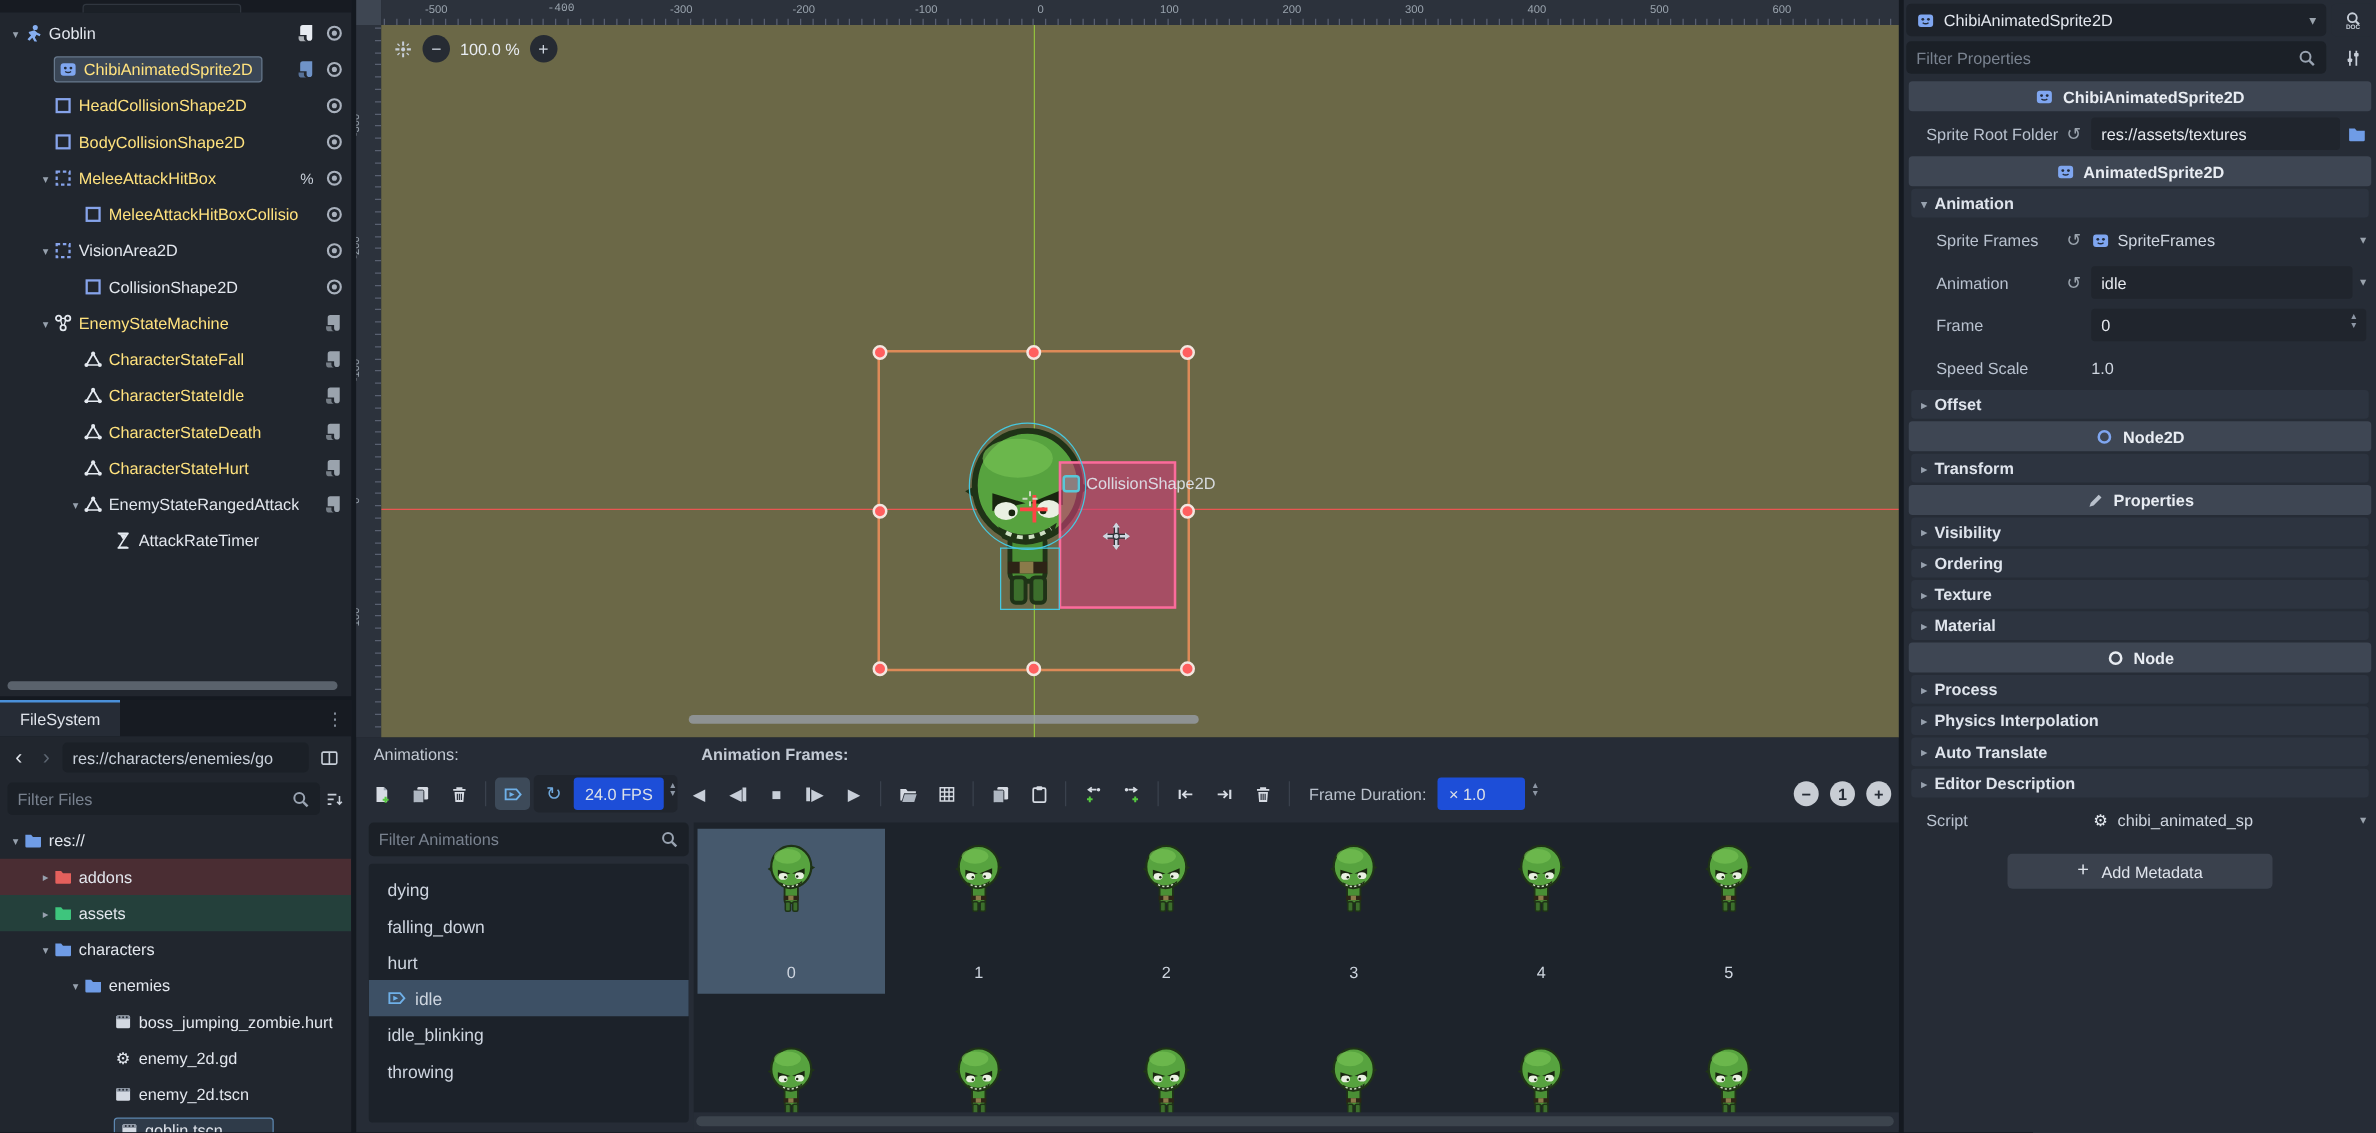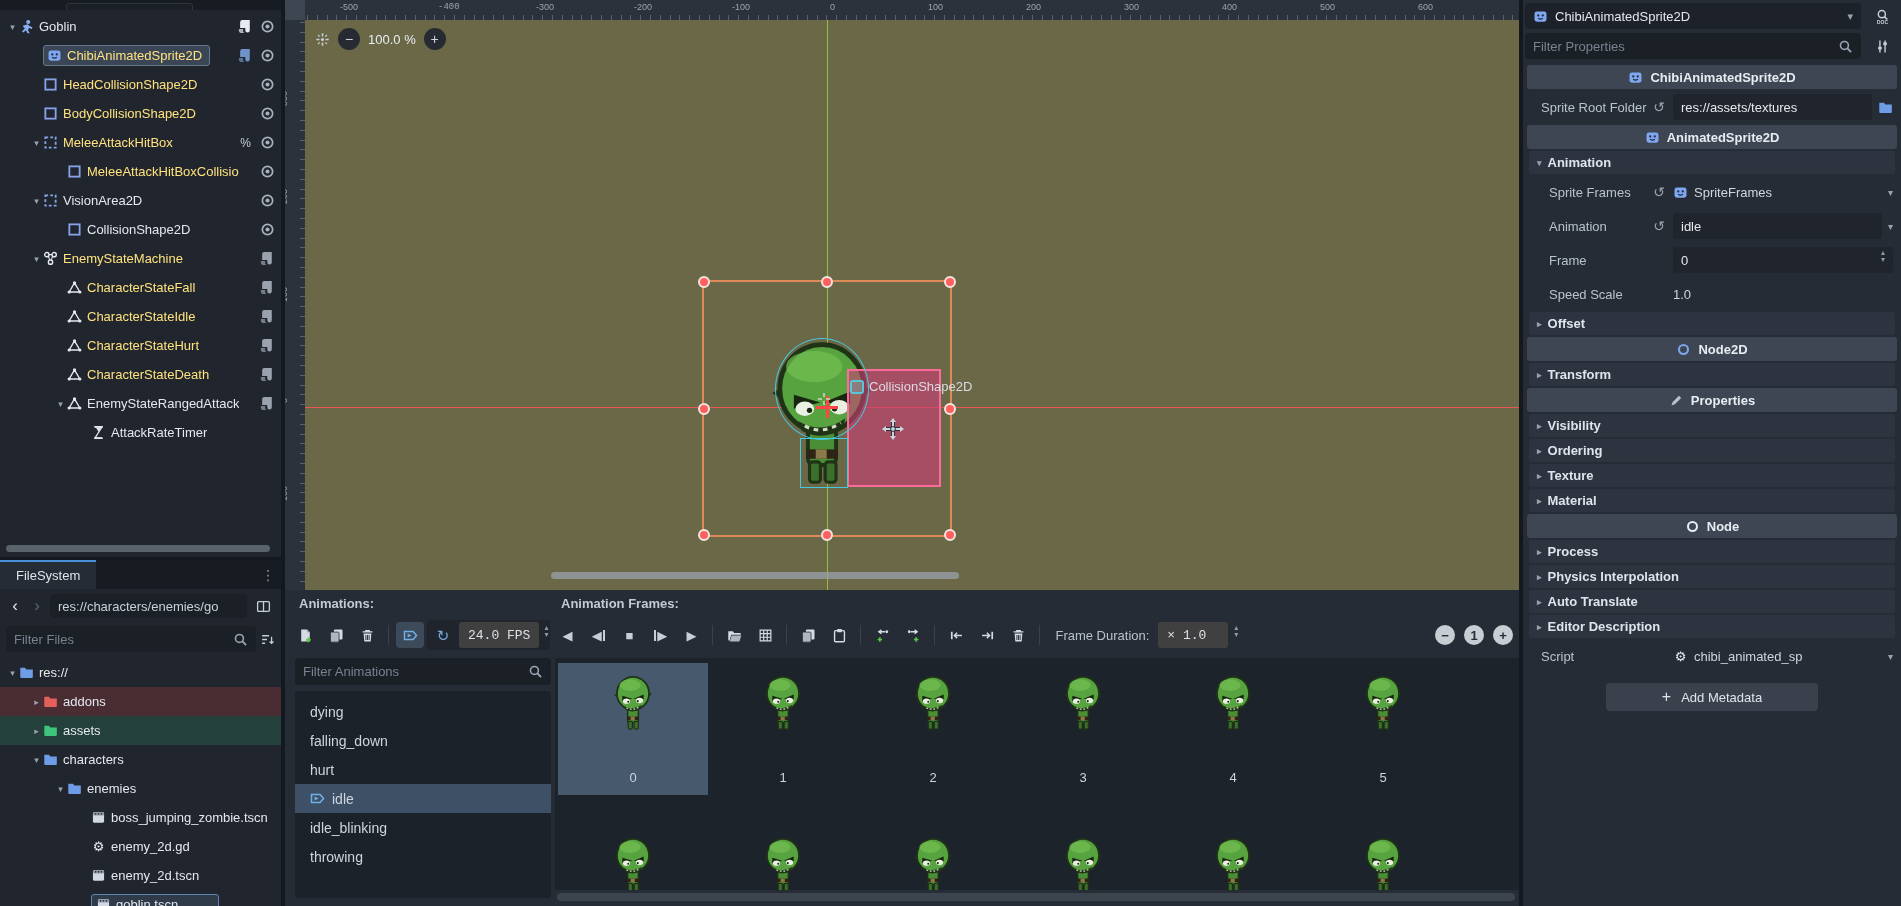--- a/index.html
+++ b/index.html
@@ -82,27 +82,27 @@
   #origin-cross { left:522px; top:387px; width:0; height:0; }
   #origin-cross::before { content:""; position:absolute; left:-11px; top:-1.5px; width:22px; height:3px; background:#ff4545; }
   #origin-cross::after  { content:""; position:absolute; left:-1.5px; top:-11px; width:3px; height:22px; background:#ff4545; }
   #mini-cross { left:512px; top:372px; width:14px; height:14px; opacity:.9; }
   #move-gizmo { left:577px; top:398px; width:22px; height:22px; }
   #canvas-hscroll { left:246px; top:552px; width:408px; height:7px; background:#99a0ab; opacity:.75; border-radius:4px; }
 
   
   #bottom-panel { left:285px; top:590px; width:1234px; height:316px; background:#262c36; }
   #bp-head { left:0; top:6px; width:1234px; height:18px; }
-  #bp-animations-label { left:14px; top:0; font-size:13px; font-weight:bold; color:#c3cad4; }
+  #bp-animations-label { left:14px; top:0; font-size:13px; font-weight:normal; color:#c3cad4; }
   #bp-frames-label { left:276px; top:0; font-size:13px; font-weight:bold; color:#c3cad4; }
   #bp-toolbar { left:6px; top:28px; width:1222px; height:34px; display:flex; align-items:center; gap:3px; }
   .tbgroup { display:flex; align-items:center; background:#20252d; border-radius:4px; padding:2px; gap:2px; }
   .btn.active { background:#3d4a59; }
-  .field { background:#404040; border-radius:3px; height:26px; display:flex; align-items:center;
-           padding:0 9px; font-size:13px; color:#dce1e8;font-family:Liberation Mono, monospace; }
+  .field { background:#1d4ed8; border-radius:3px; height:26px; display:flex; align-items:center;
+           padding:0 9px; font-size:13px; color:#dce1e8; }
   #fd-label { font-size:13px; color:#b9c1cc; margin:0 6px 0 8px; }
   .zoomer { width:20px; height:20px; border-radius:50%; background:#c8cdd4; color:#262c36;
             display:flex; align-items:center; justify-content:center; font-size:13px; font-weight:bold; margin-left:6px; }
   #anim-col { left:10px; top:68px; width:256px; height:240px; }
   #anim-filter { width:256px; height:27px; justify-content:space-between; }
   #anim-list { position:absolute; left:0; top:33px; width:256px; height:207px; background:#1c222a; border-radius:3px; overflow:hidden; padding-top:6px; }
   .anim-item { display:flex; align-items:center; height:29px; padding-left:15px; font-size:14px; color:#ced5df; gap:7px; }
   .anim-item.active { background:#3d5065; }
   #frames-area { left:270px; top:68px; width:964px; height:232px; background:#1d232b; overflow:hidden; }
   .fcell { position:absolute; width:150px; height:132px; }
@@ -423,21 +423,21 @@
           <span class="exp"></span>
           <span style="display: flex; align-items: center;">
             <span class="icon">
               <svg viewBox="0 0 14 14">
                 <path d="M7 2.6 12 11.2H2z" fill="none" stroke="#e4e9f0" stroke-width="1.3" stroke-linejoin="round"></path>
                 <circle cx="7" cy="2.6" r="1.5" fill="#e4e9f0"></circle>
                 <circle cx="2" cy="11.2" r="1.5" fill="#e4e9f0"></circle>
                 <circle cx="12" cy="11.2" r="1.5" fill="#e4e9f0"></circle>
               </svg>
             </span>
-            <span class="lbl name-yellow">CharacterStateHurt</span>
+            <span class="lbl name-yellow">CharacterStateDeath</span>
           </span>
           <span class="trail">
             <span class="icon">
               <svg viewBox="0 0 14 14">
                 <path fill="#9aa3ad" d="M4 1h7v9.6a2.1 2.1 0 0 1-4.2 0V8.4H2V3a2 2 0 0 1 2-2z"></path>
                 <path fill="#9aa3ad" d="M2.2 13a2.1 2.1 0 0 1-1.4-2V9.4h4v1.2A2.1 2.1 0 0 0 7 13z" opacity=".7"></path>
               </svg>
             </span>
           </span>
         </div>
@@ -446,21 +446,21 @@
           <span class="exp"></span>
           <span style="display: flex; align-items: center;">
             <span class="icon">
               <svg viewBox="0 0 14 14">
                 <path d="M7 2.6 12 11.2H2z" fill="none" stroke="#e4e9f0" stroke-width="1.3" stroke-linejoin="round"></path>
                 <circle cx="7" cy="2.6" r="1.5" fill="#e4e9f0"></circle>
                 <circle cx="2" cy="11.2" r="1.5" fill="#e4e9f0"></circle>
                 <circle cx="12" cy="11.2" r="1.5" fill="#e4e9f0"></circle>
               </svg>
             </span>
-            <span class="lbl name-yellow">CharacterStateDeath</span>
+            <span class="lbl name-yellow">CharacterStateHurt</span>
           </span>
           <span class="trail">
             <span class="icon">
               <svg viewBox="0 0 14 14">
                 <path fill="#9aa3ad" d="M4 1h7v9.6a2.1 2.1 0 0 1-4.2 0V8.4H2V3a2 2 0 0 1 2-2z"></path>
                 <path fill="#9aa3ad" d="M2.2 13a2.1 2.1 0 0 1-1.4-2V9.4h4v1.2A2.1 2.1 0 0 0 7 13z" opacity=".7"></path>
               </svg>
             </span>
           </span>
         </div>
@@ -607,21 +607,21 @@
           <span style="display: flex; align-items: center;">
             <span class="icon">
               <svg viewBox="0 0 14 14">
                 <rect x="1.8" y="2.2" width="10.4" height="9.6" rx="1.2" fill="#d3d9e2"></rect>
                 <rect x="1.8" y="2.2" width="10.4" height="2.9" rx="1.2" fill="#8e97a4"></rect>
                 <circle cx="4.3" cy="3.6" r=".75" fill="#262c36"></circle>
                 <circle cx="7" cy="3.6" r=".75" fill="#262c36"></circle>
                 <circle cx="9.7" cy="3.6" r=".75" fill="#262c36"></circle>
               </svg>
             </span>
-            <span class="lbl name-white">boss_jumping_zombie.tscn</span>
+            <span class="lbl name-white">boss_jumping_zombie.hurt</span>
           </span>
         </div>
         <div class="trow">
           <span style="width: 78px;"></span>
           <span class="exp"></span>
           <span style="display: flex; align-items: center;">
             <span class="icon">
               <span class="g" style="font-size:13px;color:#e4e9f0">⚙</span>
             </span>
             <span class="lbl name-white">enemy_2d.gd</span>

